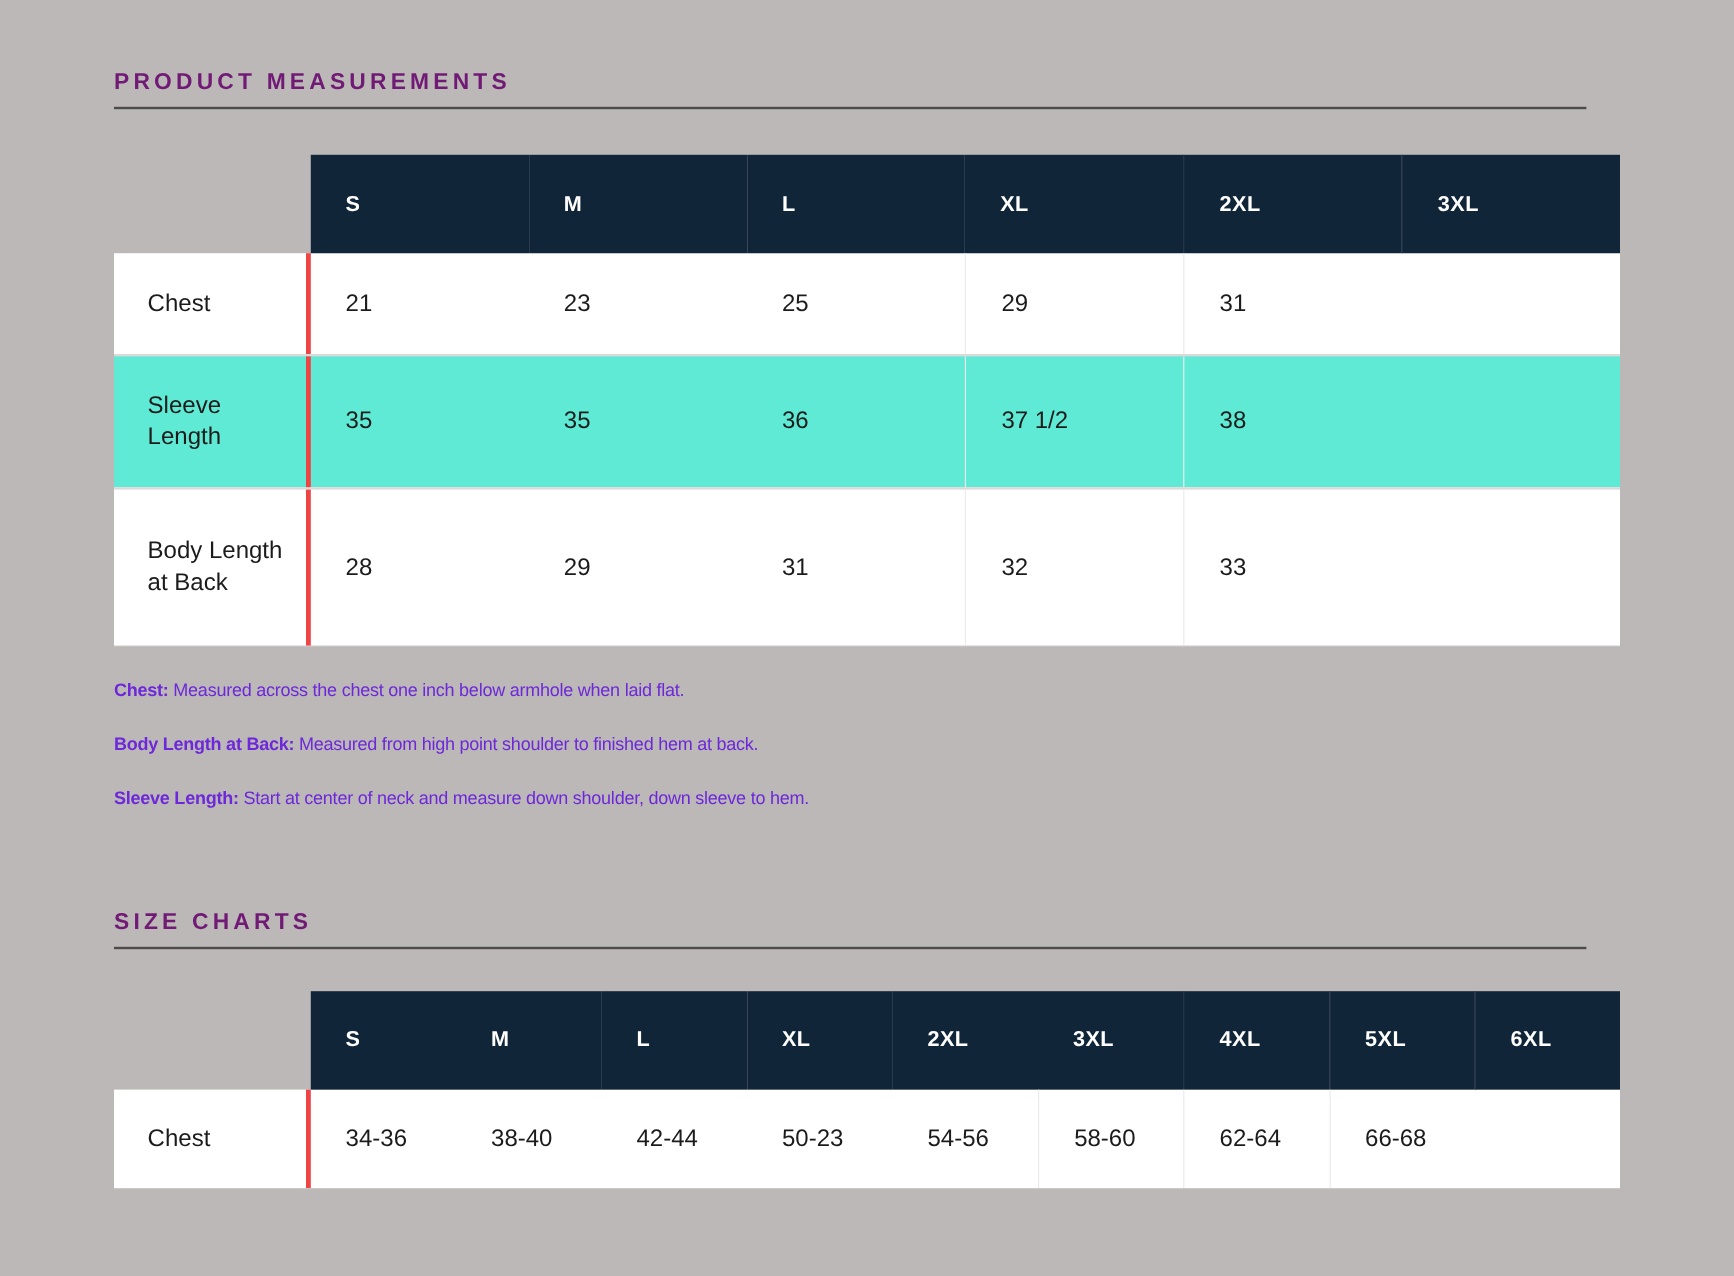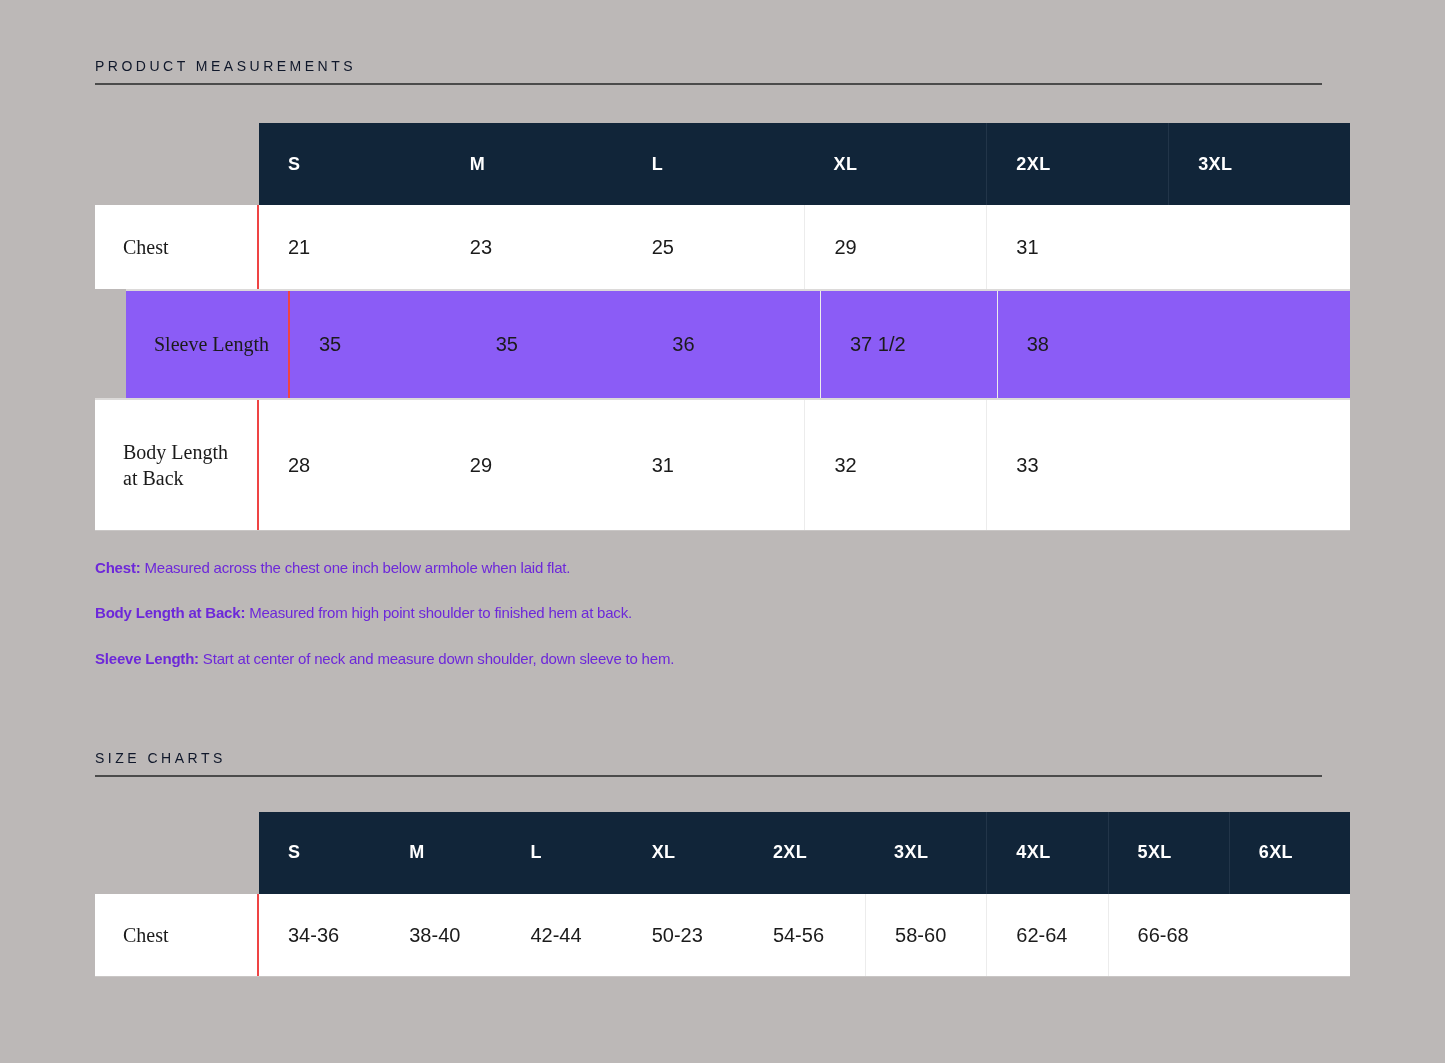--- a/index.html
+++ b/index.html
@@ -9,24 +9,24 @@
     font-family: "Liberation Sans", sans-serif;
     overflow: hidden;
   }
   .page {
     width: 1445px; height: 1063px;
     padding-left: 95px;
     background: #bcb8b7;
   }
   .section-title {
     padding-top: 58px;
-    font-size: 14px;
+    font-size: 19px;
     letter-spacing: 3.5px;
-    color: #0f172a;
-    font-weight: 400;
+    color: #701a75;
+    font-weight: 700;
   }
   .title-rule {
     width: 1227px;
     border-bottom: 2px solid #4b4b4b;
     margin-top: 9px;
   }
   
   .mtable { width: 1255px; }
   .mtable .hrow {
     display: grid;
@@ -43,35 +43,34 @@
     display: flex;
     align-items: center;
     padding-left: 29px;
   }
   .hcell.spacer { background: transparent; padding: 0; }
   .hcell.vsep { border-left: 1px solid #223549; }
   .brow {
     display: grid;
     background: #ffffff;
   }
-  .brow.alt { background: #8b5cf6; margin-left: 31px; }
+  .brow.alt { background: #5eead4; }
   .brow.sep { border-top: 2px solid #dcdad9; }
   .mtable { border-bottom: 1px solid #c9c6c5; }
   .bcell {
     display: flex;
     align-items: center;
     padding: 28px 10px 28px 29px;
     font-size: 20px;
     color: #1b1b1b;
     line-height: 1.32;
   }
   .bcell.labelcol {
-    border-right: 2px solid #ef4444;
+    border-right: 4px solid #ef4444;
     padding-left: 28px;
-    font-family: Liberation Serif, serif;
   }
   .bcell.vsep { border-left: 1px solid #ececec; }
   .row-chest  { min-height: 84px; }
   .row-sleeve { min-height: 109px; }
   .row-body   { min-height: 132px; }
   .row-chart  { min-height: 80px; }
   .t1 { margin-top: 38px; }
   .t2 { margin-top: 35px; }
   
   .notes { margin-top: 27px; }

